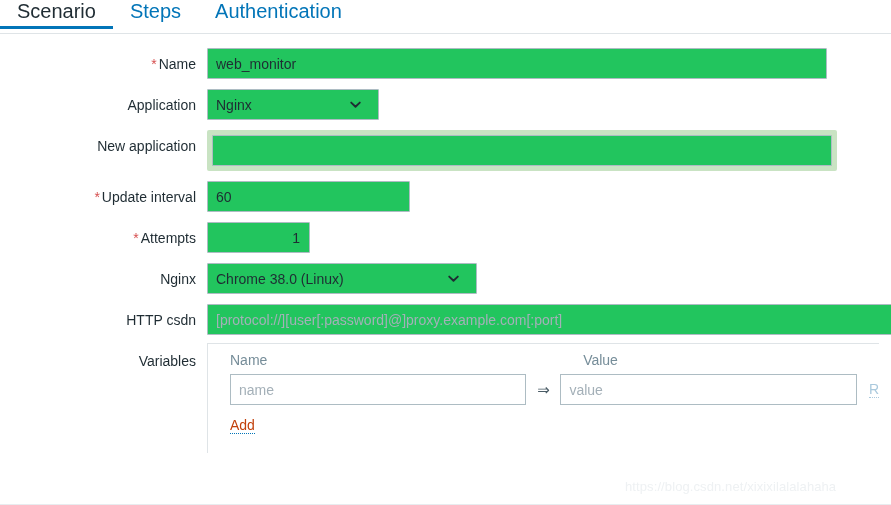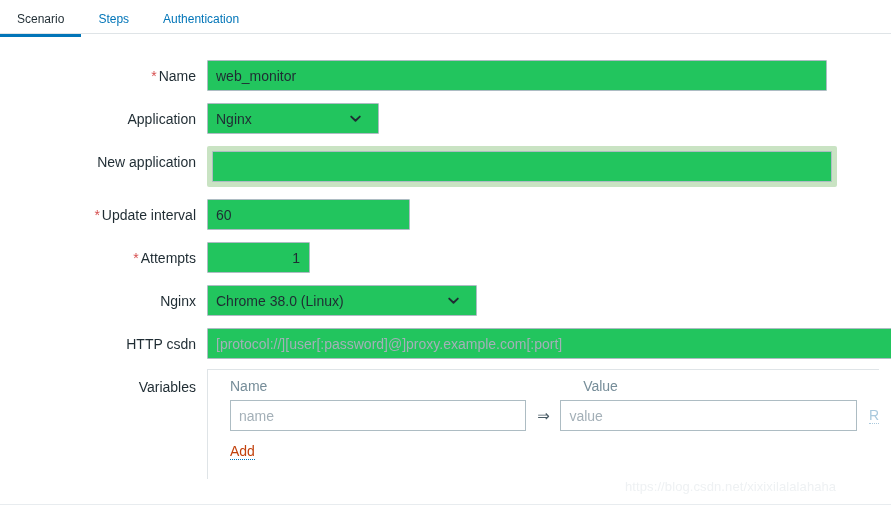--- a/index.html
+++ b/index.html
@@ -23,23 +23,23 @@
     height: 34px;
     border-bottom: 1px solid #dfe4e7;
     box-sizing: border-box;
   }
   .tabs {
     display: flex;
     align-items: flex-start;
     height: 100%;
   }
   .tab {
-    font-size: 12px;
+    font-size: 20px;
     line-height: 14px;
-    padding: 11px 17px 10px 17px;
+    padding: 3px 17px 10px 17px;
     color: #0275b8;
     cursor: pointer;
     white-space: nowrap;
     position: relative;
     top: 1px;
   }
   .tab.active {
     color: #1f2c33;
   }
   .tab.active::after {
@@ -54,21 +54,20 @@
 
   
   .form {
     padding-top: 14px;
   }
   .row {
     display: flex;
     align-items: flex-start;
     margin-bottom: 10px;
     position: relative;
-    margin-top: 12px;
   }
   .lbl {
     width: 207px;
     min-width: 207px;
     text-align: right;
     font-size: 14px;
     line-height: 16px;
     color: #1f2c33;
     padding-top: 8px;
     padding-right: 11px;

